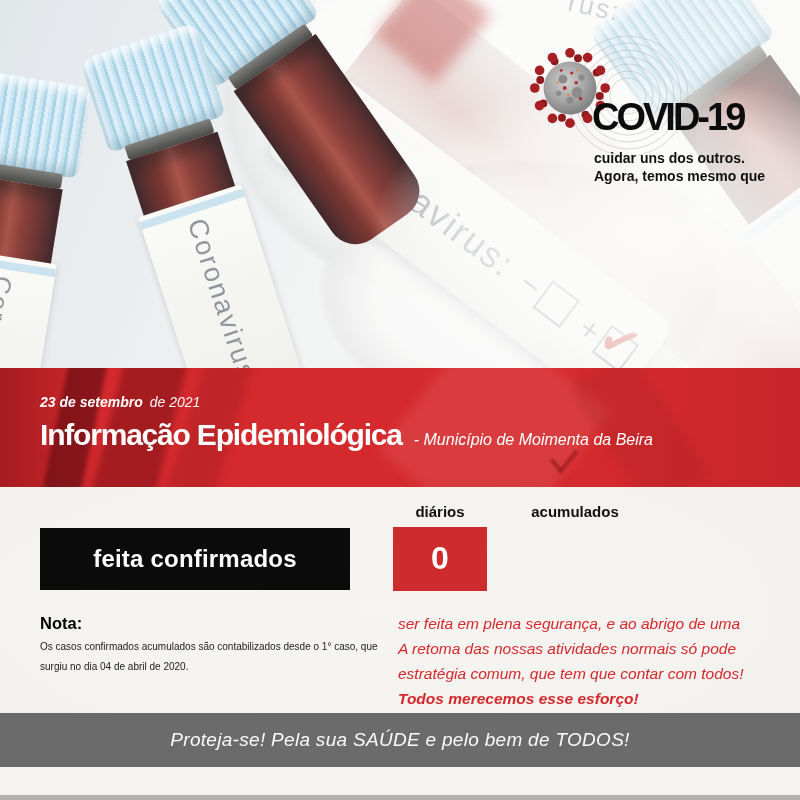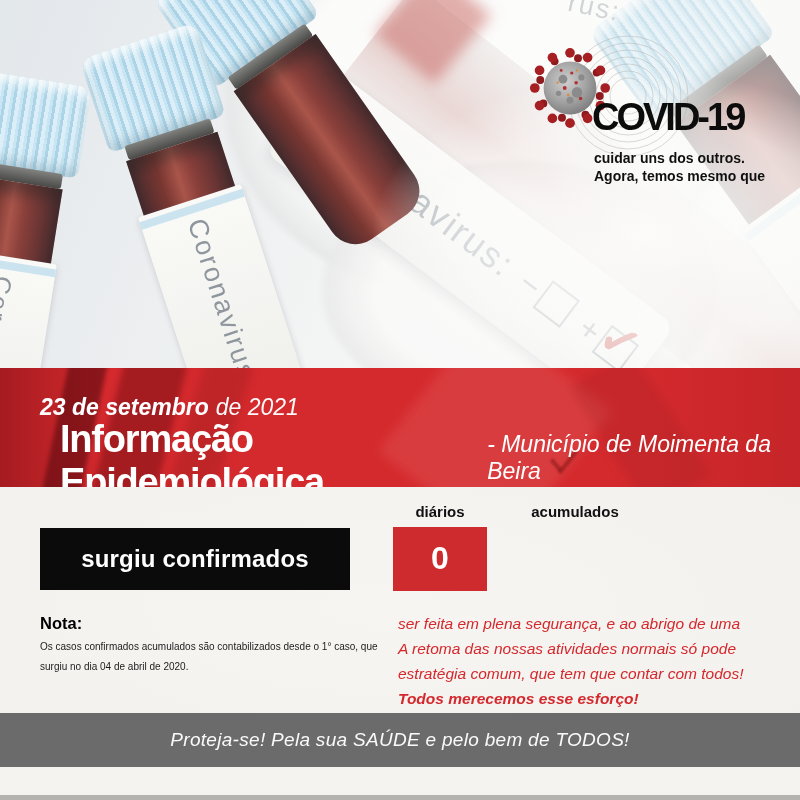--- a/index.html
+++ b/index.html
@@ -98,26 +98,26 @@
   .streak { position:absolute; z-index:0; }
   .s1 { left:55px; top:-12px; width:38px; height:150px; transform:rotate(12deg); background:rgba(66,4,10,0.5); filter:blur(2px); }
   .s2 { left:108px; top:-12px; width:62px; height:150px; transform:rotate(14deg); background:rgba(106,12,16,0.45); filter:blur(3px); }
   .s3 { left:186px; top:-12px; width:46px; height:150px; transform:rotate(17deg); background:rgba(142,26,26,0.3); filter:blur(4px); }
   .s4 { left:415px; top:-24px; width:160px; height:175px; transform:rotate(38deg); background:rgba(238,128,124,0.22); filter:blur(6px); }
   .s5 { left:604px; top:-12px; width:72px; height:150px; transform:rotate(-33deg); background:rgba(150,32,30,0.22); filter:blur(5px); }
   .ghostcheck { position:absolute; left:556px; top:78px; z-index:0; filter:blur(1px); }
   .ghostcheck i { position:absolute; display:block; background:rgba(130,18,18,0.55); }
   .ghostcheck .g1 { left:10px; top:2px; width:4px; height:28px; transform:rotate(38deg); }
   .ghostcheck .g2 { left:-2px; top:12px; width:4px; height:14px; transform:rotate(-40deg); }
-  .banner .date { position:absolute; z-index:2; left:40px; top:26px; font-style:italic; font-size:23px; color:#ffffff; }
+  .banner .date { position:absolute; z-index:2; left:40px; top:26px; font-style:italic; font-size:14px; color:#ffffff; }
   .banner .date .db { font-weight:700; }
   .banner .date .dr { font-weight:400; margin-left:7px; opacity:.97; }
   .banner .trow { position:absolute; z-index:2; left:40px; top:50px; display:flex; align-items:baseline; color:#ffffff; }
-  .banner .btitle { font-size:38px; font-weight:700; letter-spacing:-1.2px;margin-left:20px; }
-  .banner .bsub { font-size:23px; font-style:italic; margin-left:3px; }
+  .banner .btitle { font-size:30px; font-weight:700; letter-spacing:-1.2px; }
+  .banner .bsub { font-size:16px; font-style:italic; margin-left:12px; }
   
   .main { position:absolute; left:0; top:487px; width:800px; height:254px;
     background:radial-gradient(ellipse 700px 260px at 380px 120px, #f6f5f2, #f1f0ed); }
   .blackbox { position:absolute; left:40px; top:41px; width:310px; height:62px; background:#0b0b0b;
     color:#ffffff; font-size:24px; font-weight:700; text-align:center; line-height:62px; letter-spacing:.2px; }
   .stat-label { position:absolute; top:16px; width:94px; text-align:center; font-size:15px; font-weight:700; color:#111111; }
   .stat-label.daily { left:393px; } .stat-label.cum { left:528px; }
   .stat-box { position:absolute; top:40px; width:94px; height:64px; background:#cd2b2e;
     color:#ffffff; font-size:32px; font-weight:700; text-align:center; line-height:62px; }
   .stat-box.daily { left:393px; } .stat-box.cum { left:528px; }
@@ -272,21 +272,21 @@
     <div class="date">
       <span class="db">23 de setembro</span><span class="dr">de 2021</span>
     </div>
     <div class="trow">
       <span class="btitle">Informação Epidemiológica</span>
       <span class="bsub">- Município de Moimenta da Beira</span>
     </div>
   </div>
 
   <div class="main">
-    <div class="blackbox">surgiu confirmados</div>
+    <div class="blackbox">feita confirmados</div>
     <div class="stat-label daily">diários</div>
     <div class="stat-box daily">0</div>
     <div class="stat-label cum">acumulados</div>
     <div class="note-heading">Nota:</div>
     <div class="note-body">Os casos confirmados acumulados são contabilizados desde o 1° caso, que surgiu no dia 04 de abril de 2020.</div>
     <div class="message">
       <div>ser feita em plena segurança, e ao abrigo de uma</div>
       <div>A retoma das nossas atividades normais só pode</div>
       <div>estratégia comum, que tem que contar com todos!</div>
       <div class="mb">Todos merecemos esse esforço!</div>

